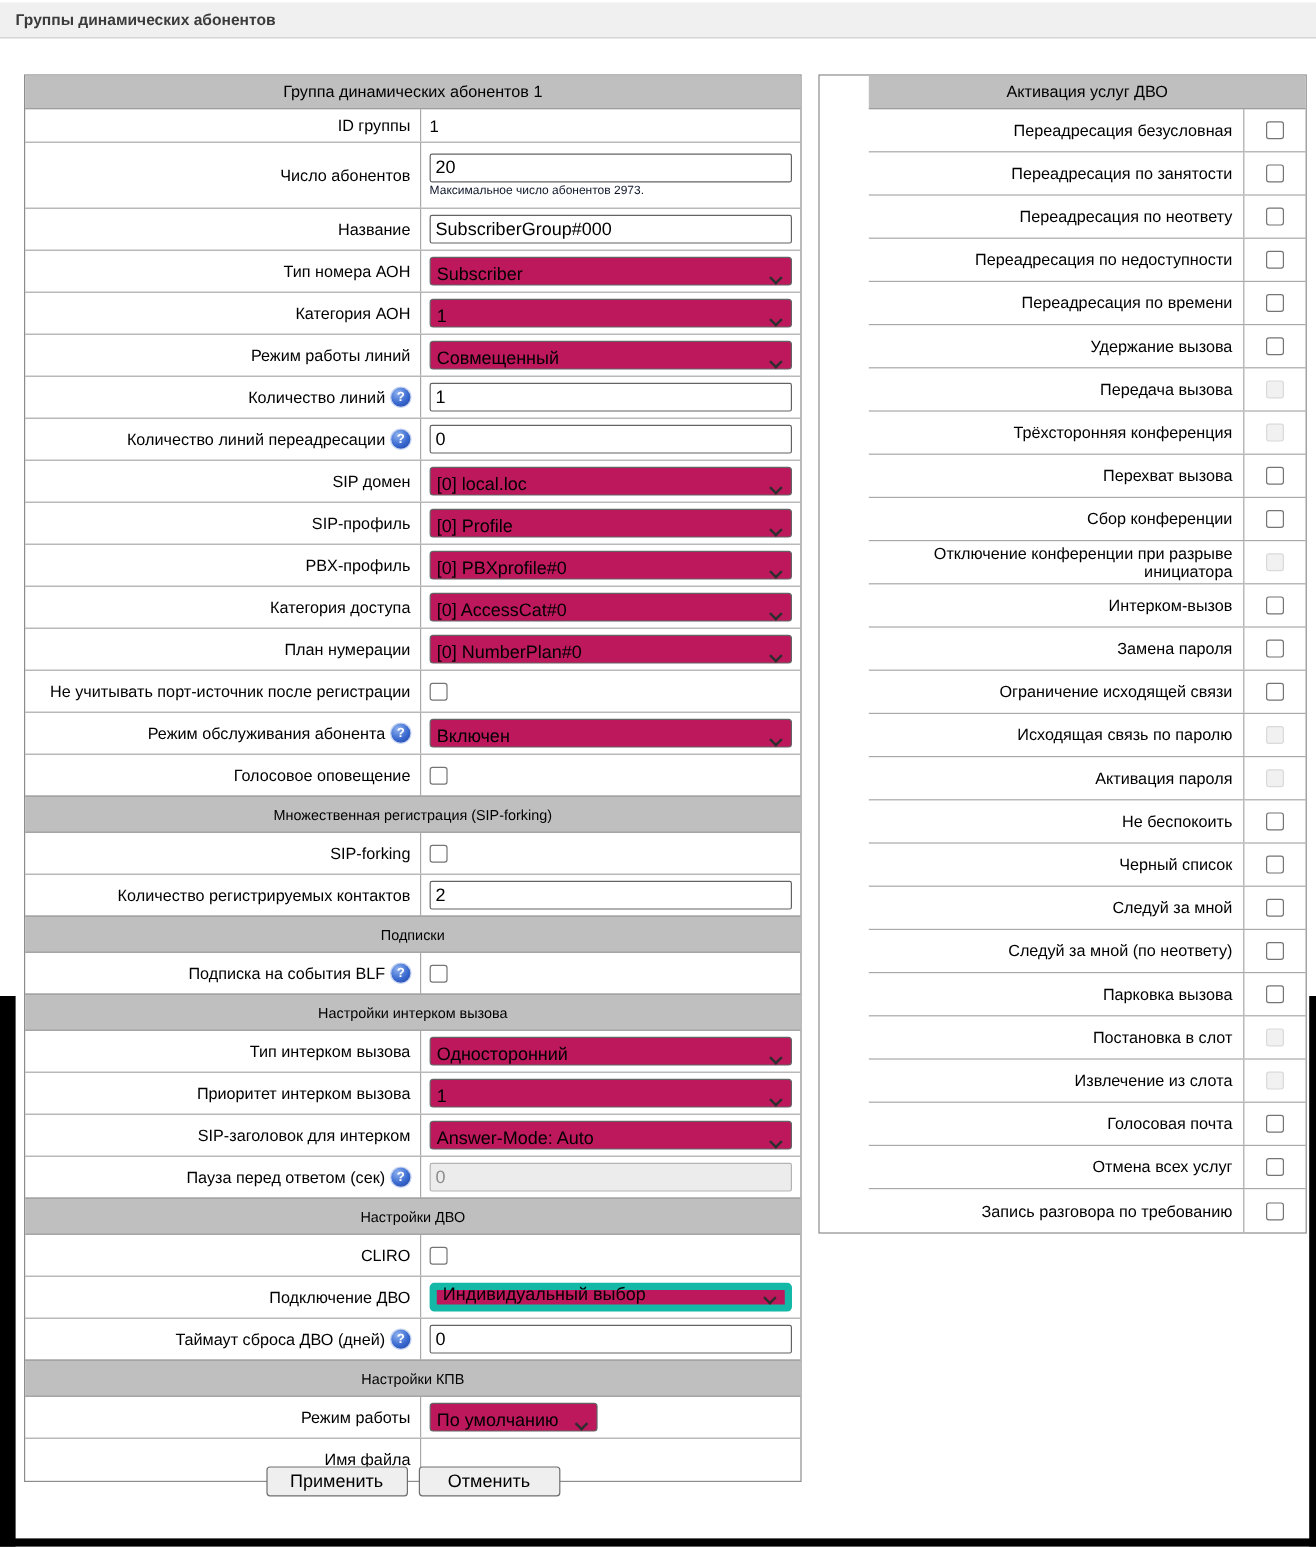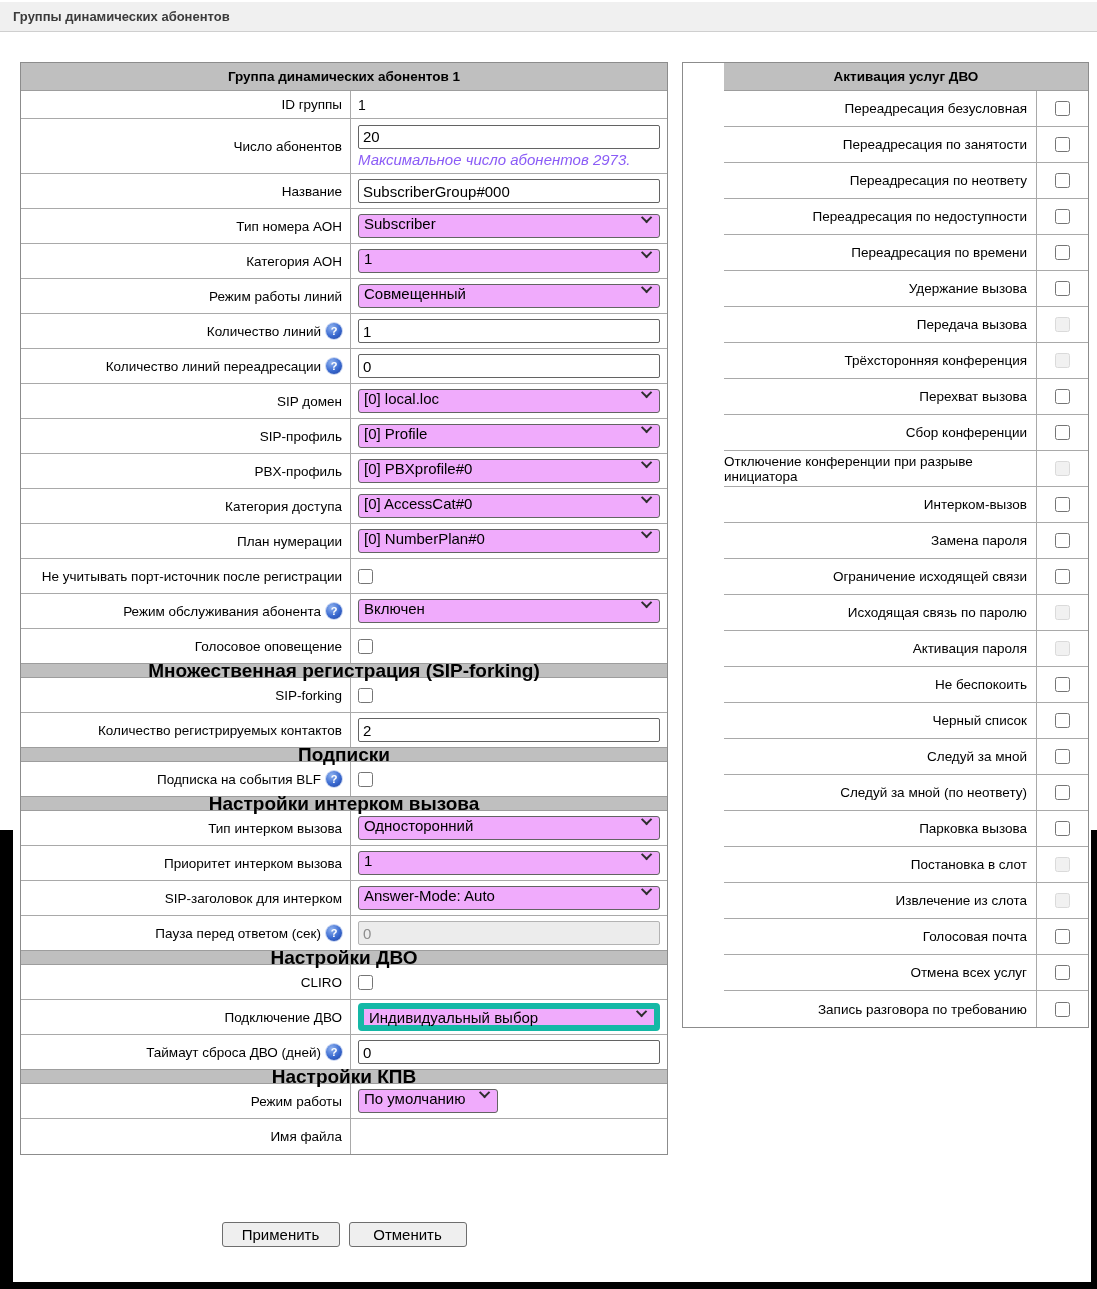--- a/index.html
+++ b/index.html
@@ -19,85 +19,85 @@
   }
   .topbar span { font-size: 13px; font-weight: bold; color: #3b3b3b; }
 
   
   .panel { position: absolute; border: 1px solid #8c8c8c; background: #fff; }
   .panel-left  { left: 20px;  top: 62px; width: 648px; }
   .panel-right { left: 682px; top: 62px; width: 407px; padding-left: 41px; }
   .panel-title {
     height: 28px; background: #bfbfbf; border-bottom: 1px solid #9d9d9d;
     display: flex; align-items: center; justify-content: center;
-    font-size: 13.5px; font-weight: bold;
+    font-size: 13.5px; font-weight: normal;
   }
   .section {
-    height: 15px; background: #bfbfbf;
+    height: 31px; background: #bfbfbf;
     border-bottom: 1px solid #9d9d9d; border-top: 1px solid #9d9d9d; margin-top: -1px;
     display: flex; align-items: center; justify-content: center;
-    font-size: 19px; font-weight: bold;
+    font-size: 12px; font-weight: normal;
   }
   .row { display: flex; align-items: stretch; border-bottom: 1px solid #a9a9a9; height: 35px; }
   .row.first { height: 28px; }
   .row.tall  { height: 55px; }
   .row:last-child { border-bottom: none; }
 
   .lcell {
     width: 330px; border-right: 1px solid #a9a9a9;
     display: flex; align-items: center; justify-content: flex-end;
     padding-right: 8px; font-size: 13.5px; text-align: right; gap: 5px;
   }
   .vcell { flex: 1; display: flex; align-items: center; padding: 4px 7px; }
   .vcell.col { flex-direction: column; align-items: stretch; justify-content: center; gap: 2px; }
   .plain { font-size: 14px; }
 
   
   .r-lcell {
     flex: 1; display: flex; align-items: center; justify-content: flex-end;
-    padding-right: 9px; font-size: 13.5px; text-align: left;
+    padding-right: 9px; font-size: 13.5px; text-align: right;
   }
   .r-ccell {
     width: 52px; border-left: 1px solid #a9a9a9;
     display: flex; align-items: center; justify-content: center;
   }
   .panel-right .row { height: 36px; }
 
   
   .tinput {
     width: 100%; height: 24px; font-size: 15px;
     font-family: "Liberation Sans", "DejaVu Sans", sans-serif;
     border: 1.5px solid #636363; border-radius: 2px; padding: 0 4px;
     background: #fff; color: #000; outline: none;
   }
   .tinput.disabled { background: #ececec; border-color: #b3b3b3; color: #8d8d8d; }
   .sel {
     width: 100%; height: 24px; border: 1.5px solid #636363; border-radius: 3px;
-    background: #f0abfc; display: flex; align-items: flex-start; justify-content: space-between;
-    padding: 0 7px 16px 5px; font-size: 15px; cursor: default;
+    background: #be185d; display: flex; align-items: flex-end; justify-content: space-between;
+    padding: 0 7px 0 5px; font-size: 15px; cursor: default;
   }
   .sel.narrow { width: 140px; }
   .sel.focused { border: 6px solid #14b8a6; border-radius: 4px; }
   .chev {
     width: 8px; height: 8px; flex: 0 0 auto;
     border-left: 2px solid #2e2e2e; border-bottom: 2px solid #2e2e2e;
     transform: rotate(-45deg) translateY(-2px);
   }
   .cb {
     width: 15px; height: 15px; border: 1px solid #757575; border-radius: 2.5px;
     background: #fff; display: inline-block;
   }
   .cb.disabled { background: #f1f1f1; border-color: #dadada; }
   .help {
     width: 16px; height: 16px; border-radius: 50%; flex: 0 0 auto;
     background: radial-gradient(circle at 35% 28%, #8fb2ef 0%, #3a6ad0 55%, #1c3f9e 100%);
     color: #fff; font-size: 11px; font-weight: bold; line-height: 16px; text-align: center;
     box-shadow: 0 0 0 1px #c9d6f2;
   }
-  .hint { font-size: 15px; color: #8b5cf6; font-style: italic; }
+  .hint { font-size: 10px; color: #0f172a; }
 
   
   .btn-row {
     position: absolute; left: 20px; top: 1222px; width: 648px;
     display: flex; justify-content: center; gap: 9px;
   }
   .btn {
     min-width: 118px; height: 25px; background: #efefef;
     border: 1.5px solid #6e6e6e; border-radius: 3px;
     font-size: 15px; font-family: "Liberation Sans", "DejaVu Sans", sans-serif;

